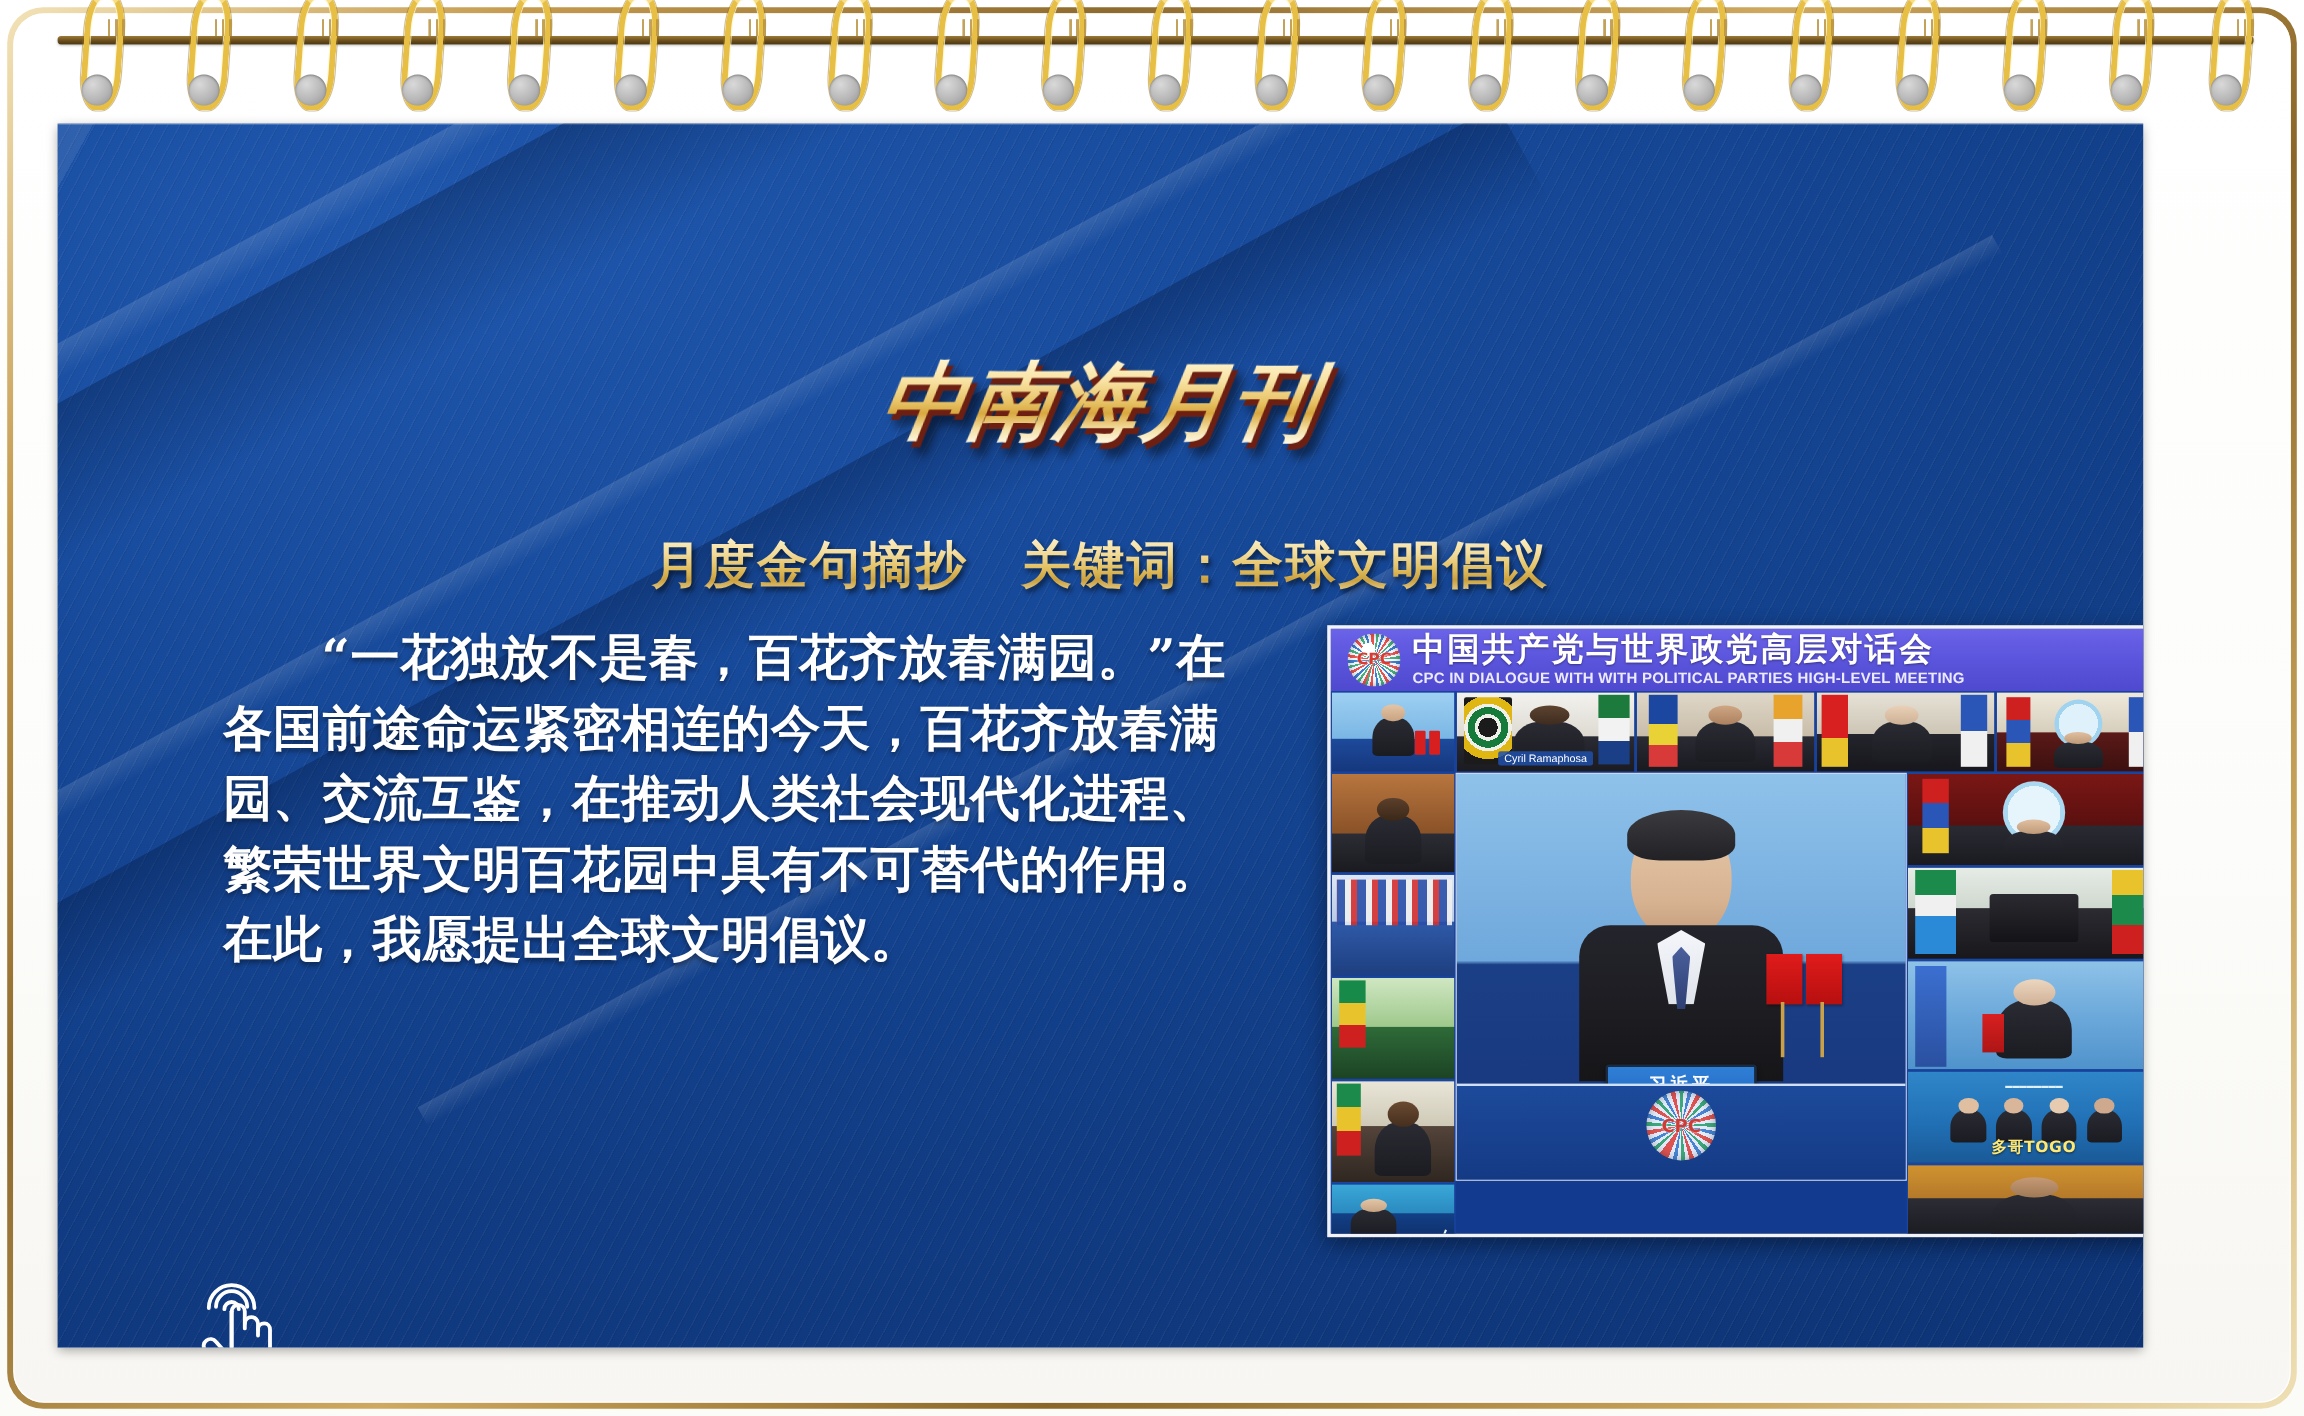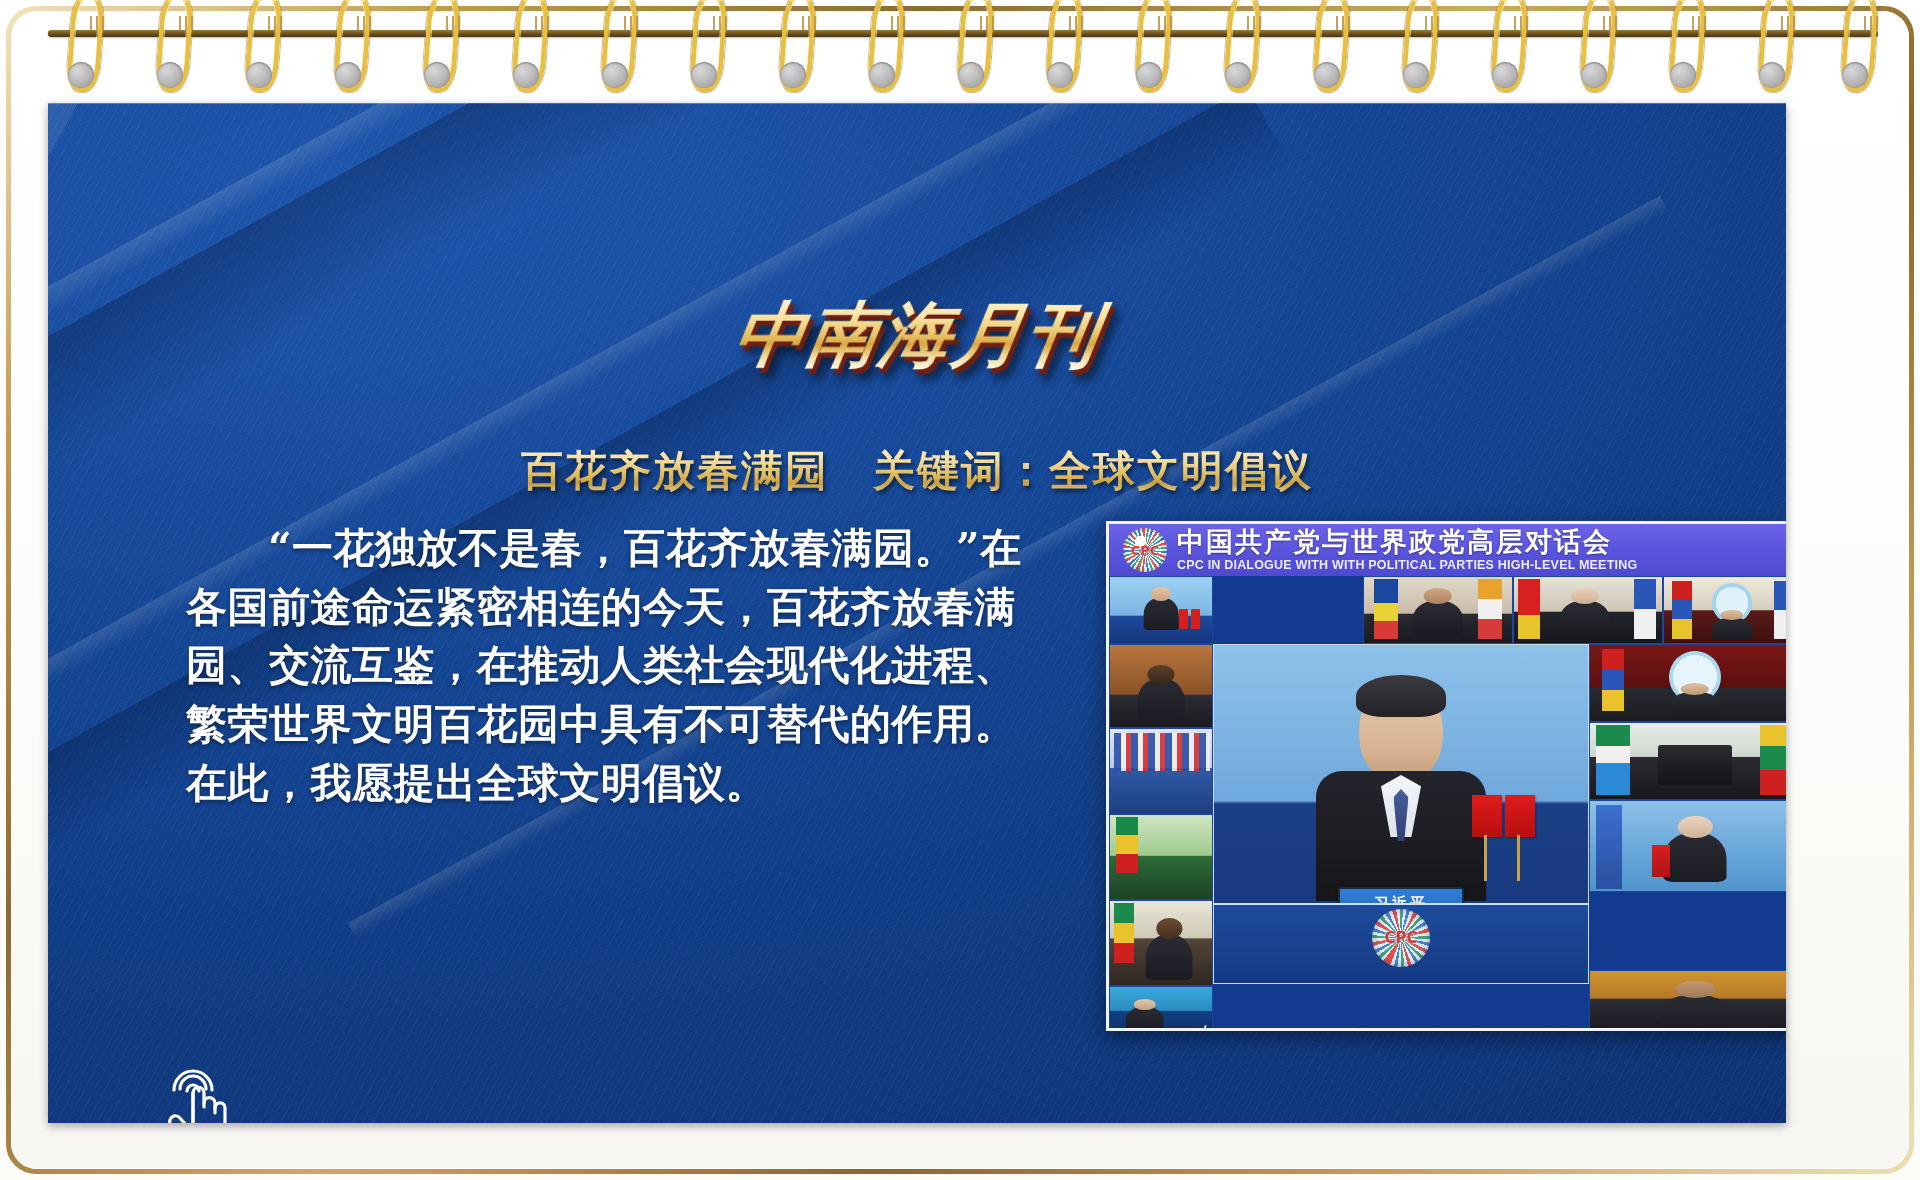--- a/index.html
+++ b/index.html
@@ -416,21 +416,21 @@
 
   <div class="slide">
 
     <div class="swoosh" style="left:-120px;top:250px;width:1500px;height:26px;"></div>
     <div class="dark-band" style="left:-120px;top:300px;width:1600px;height:120px;"></div>
     <div class="swoosh" style="left:-80px;top:600px;width:1500px;height:22px;"></div>
     <div class="dark-band" style="left:-200px;top:760px;width:1600px;height:90px;"></div>
     <div class="swoosh" style="left:300px;top:820px;width:1500px;height:18px;"></div>
 
     <div class="main-title">中南海月刊</div>
-    <div class="sub-title">百花齐放春满园　关键词：全球文明倡议</div>
+    <div class="sub-title">月度金句摘抄　关键词：全球文明倡议</div>
 
     <div class="quote-wrap">
       <div class="quote-body">“一花独放不是春，百花齐放春满园。”在各国前途命运紧密相连的今天，百花齐放春满园、交流互鉴，在推动人类社会现代化进程、繁荣世界文明百花园中具有不可替代的作用。在此，我愿提出全球文明倡议。</div>
     </div>
 
     <div class="photo">
 
       <div class="photo-banner">
         <div class="cpc-globe"></div>
         <div class="banner-texts">
@@ -441,20 +441,28 @@
 
       <div class="grid-area">
 
         <div class="tile" style="left:0;top:0;width:104px;height:68px;background:linear-gradient(180deg,#9ed0f2 0%,#7ab6e4 58%,#1d4a9b 59%,#16377d 100%);">
           <div class="person" style="width:34%;height:48%;bottom:20%;">
               <div class="head" style="background:linear-gradient(180deg,#e3c5a6,#c8a381);"></div>
             </div>
           <div class="mini-flag" style="right:12px;bottom:14px;background:#d81f1f;height:20px;width:9px;"></div>
           <div class="mini-flag" style="right:24px;bottom:14px;background:#d81f1f;height:20px;width:9px;"></div>
         </div>
+        <div class="tile" style="left:104px;top:0;width:150px;height:68px;background:linear-gradient(180deg,#f2f2ee 0%,#dedad2 55%,#2a2a33 56%,#1a1a20 100%);">
+          <div style="position:absolute;left:6px;top:4px;width:40px;height:56px;background:radial-gradient(circle at 50% 45%,#1b1b1b 0 22%,#f0f0ea 22% 30%,#157a3a 30% 46%,#f0f0ea 46% 54%,#e0b712 54% 72%,#1b1b1b 72% 100%);border-radius:2px;"></div>
+          <div class="person" style="width:40%;height:52%;bottom:12%;left:52%;">
+              <div class="head" style="background:linear-gradient(180deg,#5d4330,#3e2c1f);"></div>
+            </div>
+          <div style="position:absolute;right:4px;top:2px;width:26px;height:58px;background:linear-gradient(180deg,#1b7a3c 0 33%,#f2f2f2 33% 66%,#1b3f86 66% 100%);"></div>
+          <div class="lbl">Cyril Ramaphosa</div>
+        </div>
         <div class="tile" style="left:254px;top:0;width:150px;height:68px;background:linear-gradient(180deg,#dfd7c8 0%,#c9bda9 55%,#2a2a33 56%,#191920 100%);">
           <div style="position:absolute;left:10px;top:2px;width:24px;height:60px;background:linear-gradient(180deg,#1b47a0 0 40%,#e8d236 40% 70%,#d83a3a 70% 100%);"></div>
           <div class="person" style="width:34%;height:52%;bottom:12%;">
               <div class="head" style="background:linear-gradient(180deg,#cfa684,#ab8160);"></div>
             </div>
           <div style="position:absolute;right:10px;top:2px;width:24px;height:60px;background:linear-gradient(180deg,#e8a32c 0 33%,#f0f0f0 33% 66%,#d83a3a 66% 100%);"></div>
         </div>
         <div class="tile" style="left:404px;top:0;width:150px;height:68px;background:linear-gradient(180deg,#e7e2d7 0%,#cdc6b6 52%,#24242c 53%,#16161c 100%);">
           <div style="position:absolute;left:4px;top:2px;width:22px;height:60px;background:linear-gradient(180deg,#d82020 0 60%,#e8c32c 60% 100%);"></div>
           <div class="person" style="width:34%;height:52%;bottom:12%;left:48%;">
@@ -506,20 +514,36 @@
           <div style="position:absolute;left:6px;top:2px;width:34px;height:70px;background:linear-gradient(180deg,#1b8a4a 0 30%,#f0f0f0 30% 55%,#2a8ad8 55% 100%);"></div>
           <div style="position:absolute;right:6px;top:2px;width:34px;height:70px;background:linear-gradient(180deg,#e8c32c 0 30%,#1b8a4a 30% 65%,#cf2020 65% 100%);"></div>
           <div style="position:absolute;left:50%;transform:translateX(-50%);top:22px;width:74px;height:40px;background:linear-gradient(180deg,#2a2a30,#131318);border-radius:3px;"></div>
         </div>
         <div class="tile" style="left:480px;top:224px;width:212px;height:92px;background:linear-gradient(180deg,#8ec2e8 0%,#6ba8da 52%,#4f93cc 100%);">
           <div style="position:absolute;left:6px;top:4px;width:26px;height:84px;background:linear-gradient(180deg,#3b6fd0,#2a50a0);"></div>
           <div class="person" style="width:30%;height:54%;bottom:10%;">
               <div class="head" style="background:linear-gradient(180deg,#ecd6bf,#cfb197);"></div>
             </div>
           <div style="position:absolute;left:62px;bottom:14px;width:18px;height:32px;background:linear-gradient(180deg,#d82020,#ae1515);"></div>
+        </div>
+        <div class="tile" style="left:480px;top:316px;width:212px;height:78px;background:linear-gradient(180deg,#2f86c9 0%,#2170b5 56%,#1a5a98 100%);">
+          <div style="position:absolute;left:0;right:0;top:10px;text-align:center;font-size:6px;color:#dff0ff;font-family:'Liberation Sans',sans-serif;">▬▬▬▬▬▬▬▬</div>
+          <div class="person" style="width:14%;height:36%;bottom:22%;left:24%;">
+              <div class="head" style="background:#e0bfa0;"></div>
+            </div>
+          <div class="person" style="width:14%;height:36%;bottom:22%;left:42%;">
+              <div class="head" style="background:#d9b59a;"></div>
+            </div>
+          <div class="person" style="width:14%;height:36%;bottom:22%;left:60%;">
+              <div class="head" style="background:#e6cbb0;"></div>
+            </div>
+          <div class="person" style="width:14%;height:36%;bottom:22%;left:78%;">
+              <div class="head" style="background:#cfa98d;"></div>
+            </div>
+          <div class="tile-cap" style="color:#ffe873;">多哥TOGO</div>
         </div>
         <div class="tile" style="left:480px;top:394px;width:212px;height:64px;background:linear-gradient(180deg,#d0932f 0%,#b5792a 44%,#2c2c34 45%,#191920 100%);">
           <div class="person" style="width:34%;height:60%;bottom:2%;">
               <div class="head" style="background:linear-gradient(180deg,#c59a76,#a07954);"></div>
             </div>
         </div>
 
         <div class="main-tile">
           <div class="xi-figure">
             <div class="xi-head"></div>

